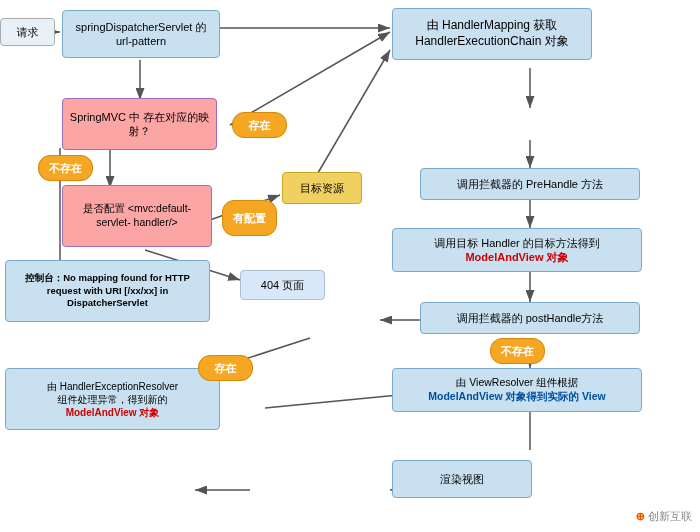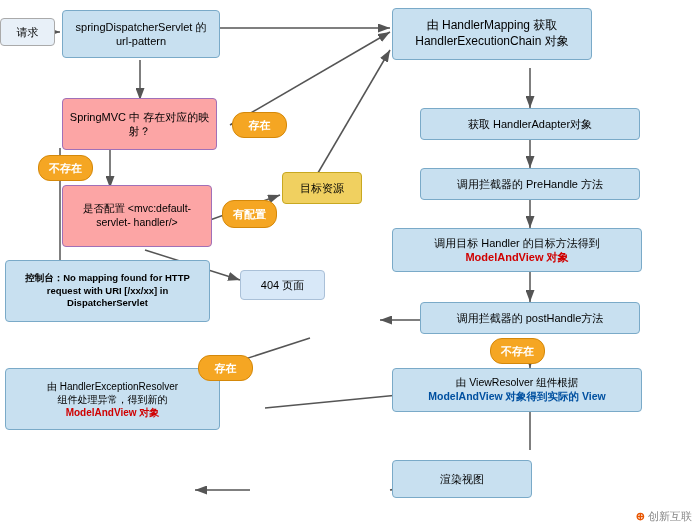--- a/index.html
+++ b/index.html
@@ -141,31 +141,30 @@
 的 url-pattern</div>
 
   <div class="node node-blue" style="left:392px;top:8px;width:200px;height:52px;background:#c8e0f0;border:1.5px solid #7aaac8;font-size:12px;">由 HandlerMapping 获取
 HandlerExecutionChain 对象</div>
 
   <div class="node node-purple" style="left:62px;top:98px;width:155px;height:52px;">SpringMVC 中
 存在对应的映射？</div>
 
   <div class="node node-orange" style="left:232px;top:112px;width:55px;height:26px;font-size:11px;">存在</div>
 
-  <div class="node node-blue" style="left:420px;top:108px;width:220px;height:32px;background:#c8e0f0;border:1.5px solid #7aaac8;">获取 HandlerAdapter对象</div>
 
   <div class="node node-orange" style="left:38px;top:155px;width:55px;height:26px;font-size:11px;">不存在</div>
 
   <div class="node node-blue" style="left:420px;top:168px;width:220px;height:32px;background:#c8e0f0;border:1.5px solid #7aaac8;">调用拦截器的 PreHandle 方法</div>
 
   <div class="node node-purple" style="left:62px;top:185px;width:150px;height:62px;font-size:10.5px;">是否配置
 &lt;mvc:default-servlet-
 handler/&gt;</div>
 
-  <div class="node node-orange" style="left:222px;top:200px;width:55px;height:28px;font-size:11px;">有配置</div>
+  <div class="node node-orange" style="left:222px;top:200px;width:55px;height:36px;font-size:11px;">有配置</div>
 
   <div class="node node-yellow" style="left:282px;top:172px;width:80px;height:32px;font-size:11px;">目标资源</div>
 
   <div class="node node-blue" style="left:392px;top:228px;width:250px;height:44px;background:#c8e0f0;border:1.5px solid #7aaac8;font-size:11px;">
     <span>调用目标 Handler 的目标方法得到<br><span class="node-red-text">ModelAndView 对象</span></span>
   </div>
 
   <div class="node node-orange" style="left:38px;top:248px;width:55px;height:26px;font-size:11px;margin-top:32px;">木有</div>
 
   <div class="node node-blue" style="left:240px;top:270px;width:85px;height:30px;background:#d8e8f8;border:1px solid #aac0d8;">404 页面</div>

